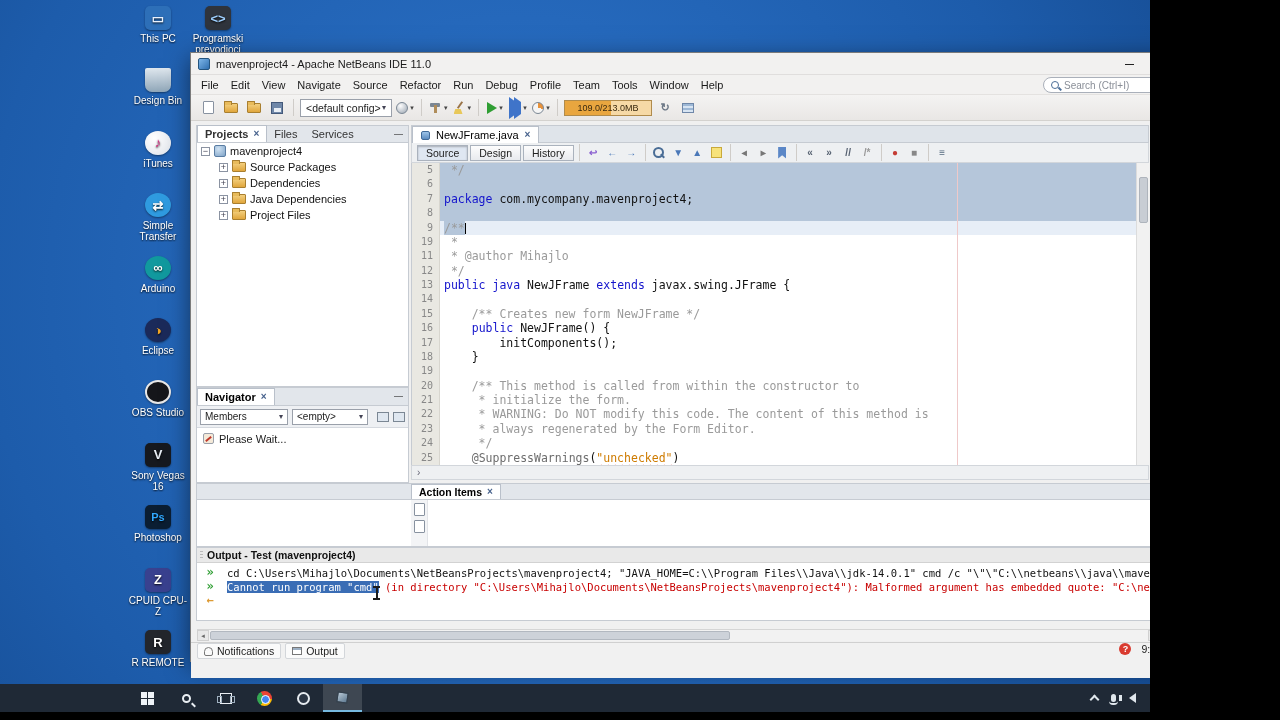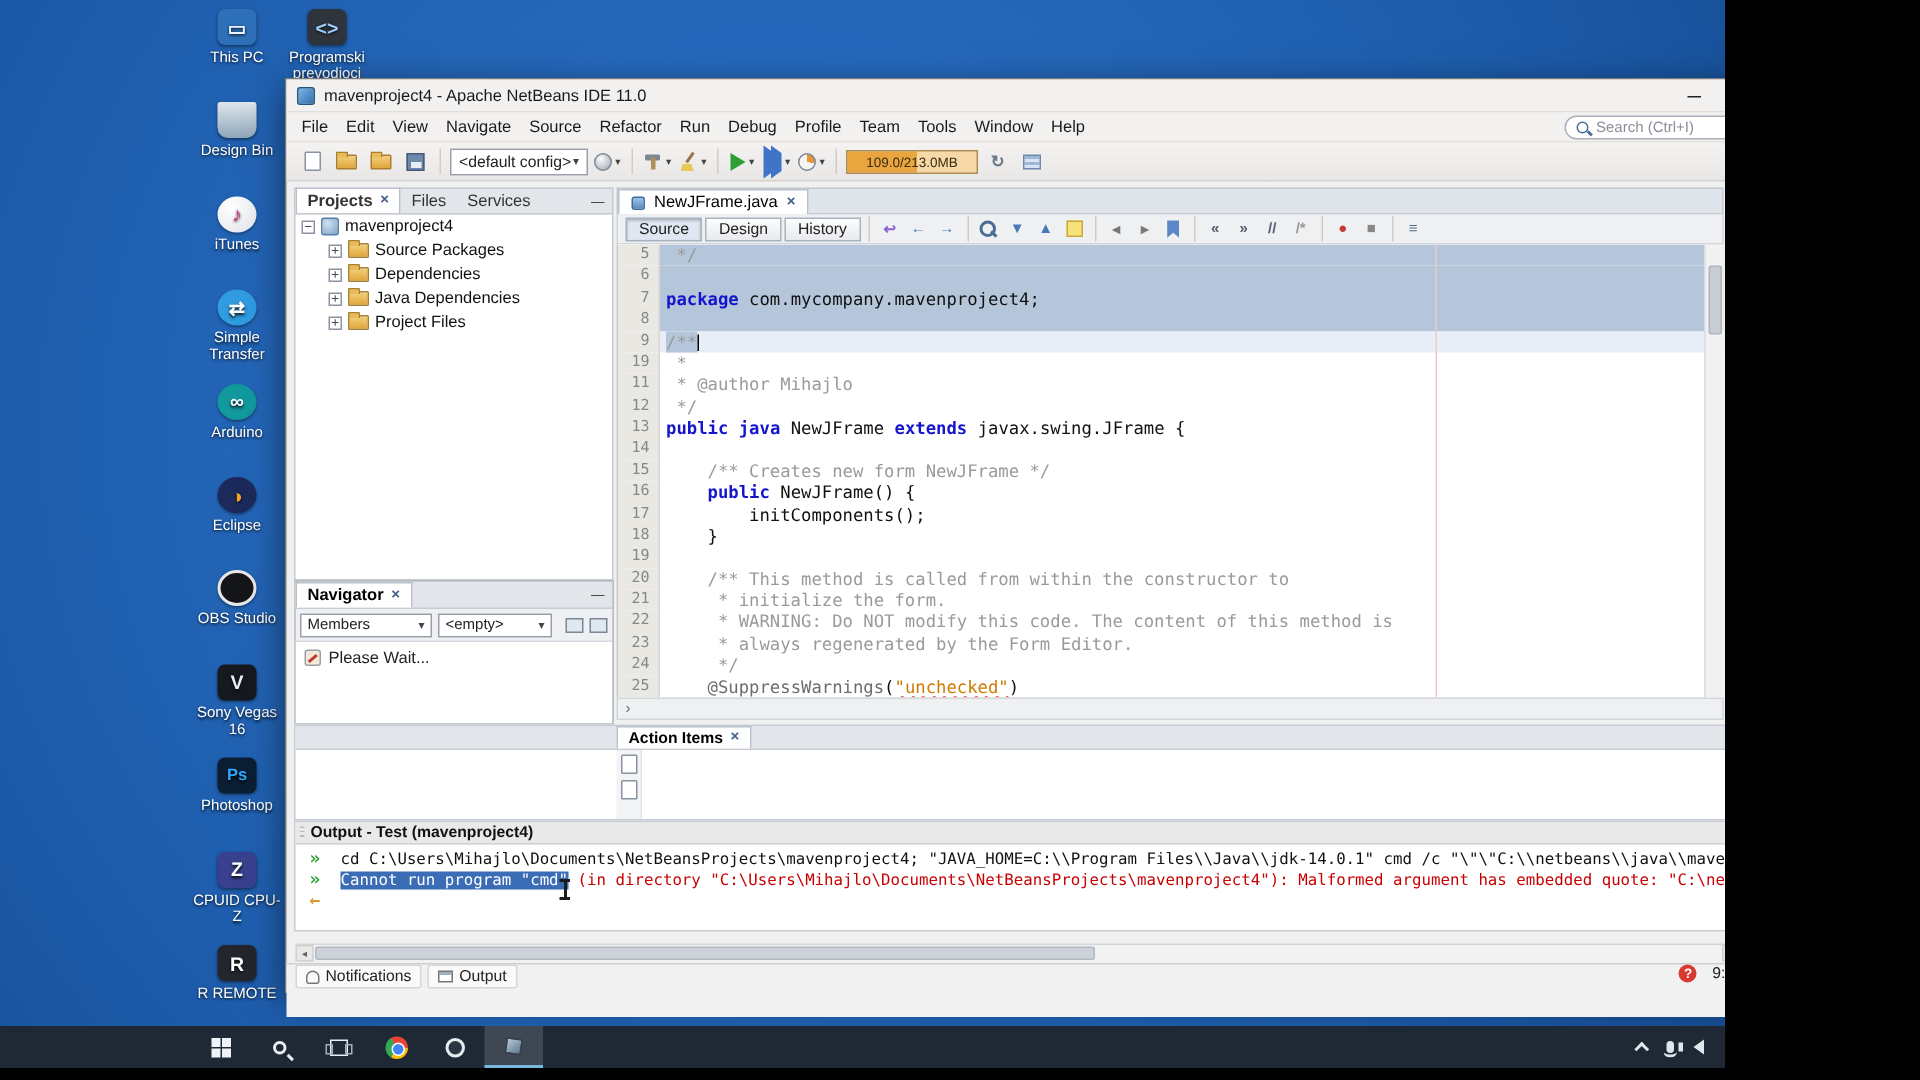--- a/index.html
+++ b/index.html
@@ -145,21 +145,21 @@
   .code-area{position:absolute;left:220px;top:110px;width:738px;height:302px;background:#fff;
     border-left:1px solid #c6cbd2;overflow:hidden;
     font-family:"DejaVu Sans Mono",monospace;font-size:11.5px}
   .crow{display:flex;height:14.38px;white-space:pre;line-height:14.38px}
   .gut{width:28px;background:#e9e8e2;color:#888;text-align:right;padding-right:6px;
     border-right:1px solid #d8d6cf;font-size:10px;flex:0 0 auto}
   .ctext{flex:1;padding-left:4px}
   .crow.sel .ctext{background:#b5c6da}
   .crow.caretline .ctext{background:#e7eef7}
   .seg.selpart{background:#b5c6da}
-  .seg.kw{color:#1414cc;font-weight:bold}
+  .seg.kw{color:#1414cc;font-weight:normal}
   .seg.com{color:#9a9a9a}
   .seg.plain{color:#111}
   .seg.ann{color:#6d6d6d}
   .seg.str{color:#ce7b00}
   .seg.err-underline{text-decoration:underline wavy #e04040 1px;text-underline-offset:2px}
   .tcaret{display:inline-block;width:1px;height:11px;background:#000;vertical-align:middle}
   .margin-line{position:absolute;left:545px;top:0;bottom:0;width:1px;background:#efc9c9;z-index:3}
   .vscroll{position:absolute;right:0;top:0;bottom:0;width:13px;background:#f1f1f1;
     border-left:1px solid #dcdcdc;z-index:4}
   .vscroll i{position:absolute;left:2px;top:14px;width:9px;height:46px;background:#c8cdd4;

